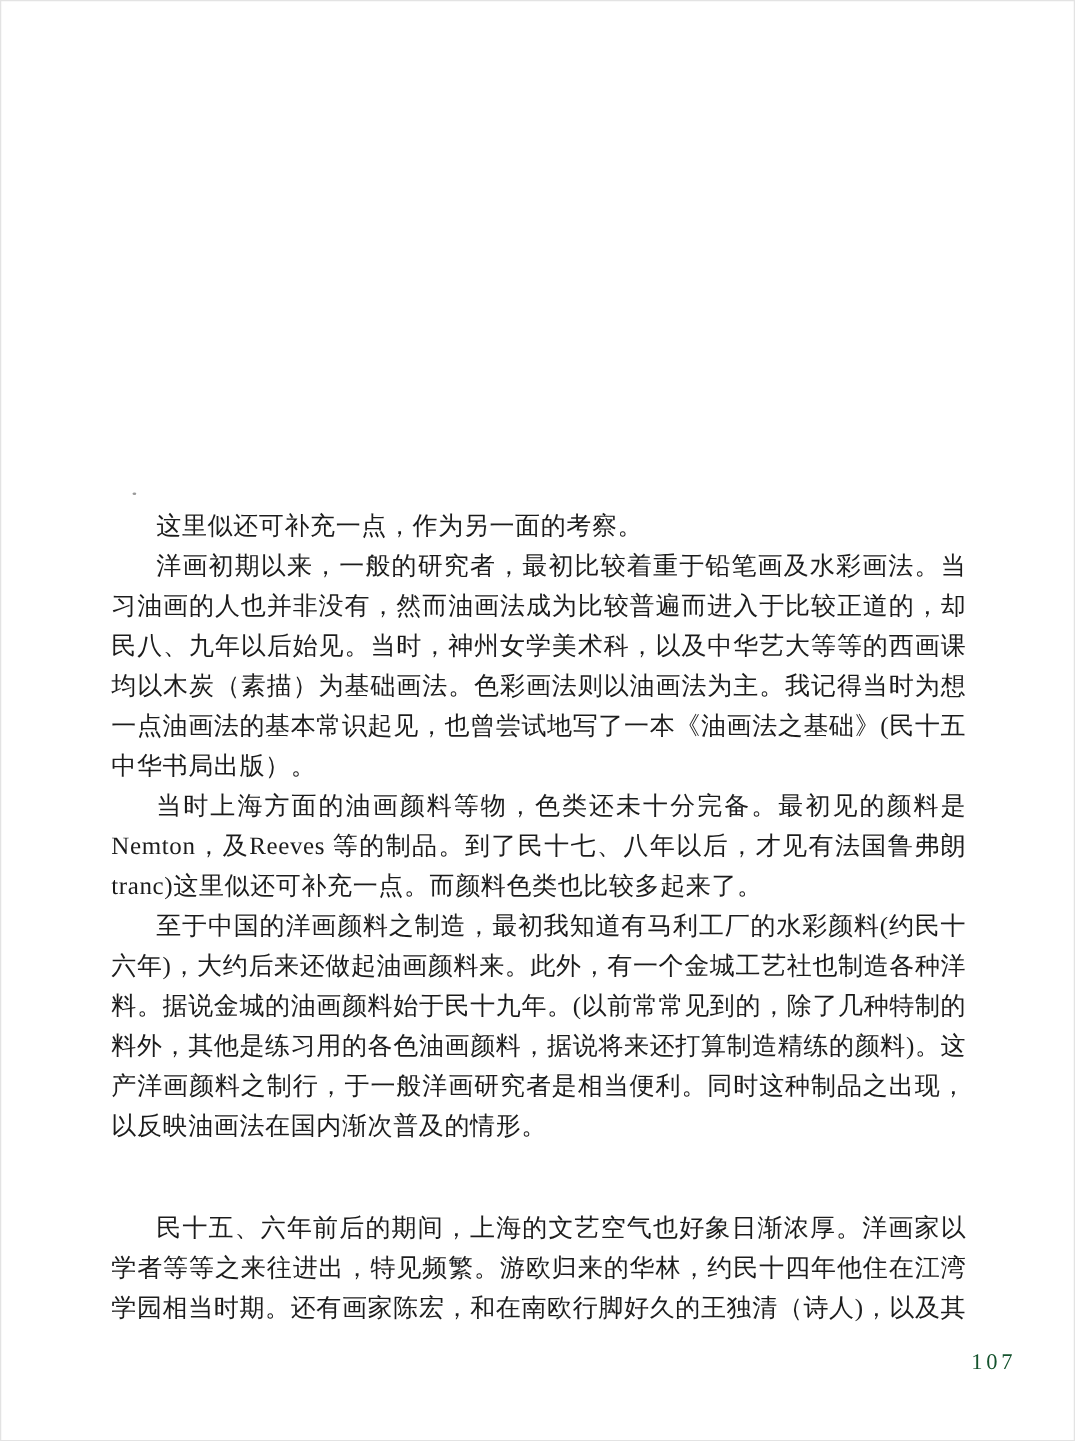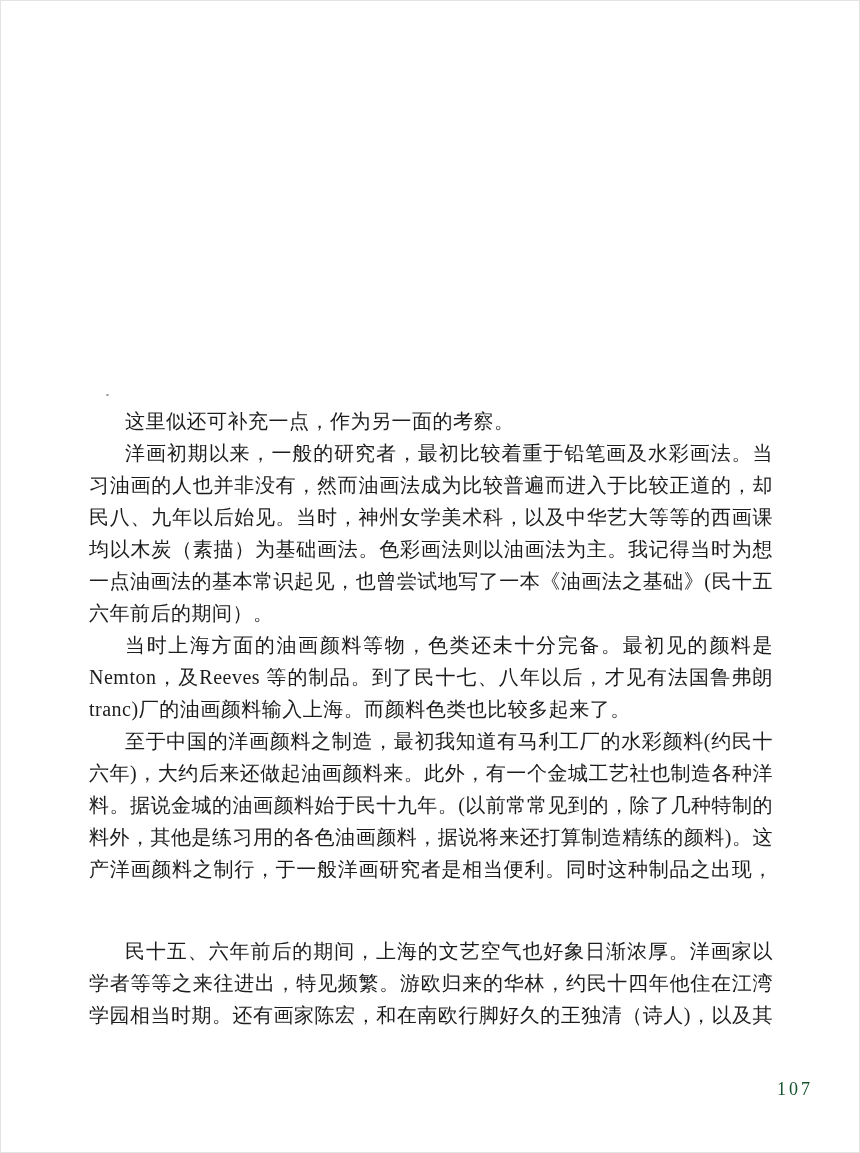--- a/index.html
+++ b/index.html
@@ -68,29 +68,30 @@
 
   <span class="ink-speck"></span>
 
   <div class="text-block">
     <div class="line first last">这里似还可补充一点，作为另一面的考察。</div>
     <div class="line first">洋画初期以来，一般的研究者，最初比较着重于铅笔画及水彩画法。当然，</div>
     <div class="line">习油画的人也并非没有，然而油画法成为比较普遍而进入于比较正道的，却是从</div>
     <div class="line">民八、九年以后始见。当时，神州女学美术科，以及中华艺大等等的西画课程，</div>
     <div class="line">均以木炭（素描）为基础画法。色彩画法则以油画法为主。我记得当时为想普及</div>
     <div class="line">一点油画法的基本常识起见，也曾尝试地写了一本《油画法之基础》(民十五年由</div>
-    <div class="line last">六年前后的期间）。</div>
+    <div class="line last">中华书局出版）。</div>
     <div class="line first">当时上海方面的油画颜料等物，色类还未十分完备。最初见的颜料是Winsor</div>
     <div class="line">Nemton，及Reeves 等的制品。到了民十七、八年以后，才见有法国鲁弗朗（Le-</div>
-    <div class="line last">tranc)厂的油画颜料输入上海。而颜料色类也比较多起来了。</div>
+    <div class="line last">tranc)这里似还可补充一点。而颜料色类也比较多起来了。</div>
     <div class="line first">至于中国的洋画颜料之制造，最初我知道有马利工厂的水彩颜料(约民十五、</div>
     <div class="line">六年)，大约后来还做起油画颜料来。此外，有一个金城工艺社也制造各种洋画颜</div>
     <div class="line">料。据说金城的油画颜料始于民十九年。(以前常常见到的，除了几种特制的白颜</div>
     <div class="line">料外，其他是练习用的各色油画颜料，据说将来还打算制造精练的颜料)。这种国</div>
     <div class="line">产洋画颜料之制行，于一般洋画研究者是相当便利。同时这种制品之出现，也足</div>
+    <div class="line last">以反映油画法在国内渐次普及的情形。</div>
     <div class="line first gap-before">民十五、六年前后的期间，上海的文艺空气也好象日渐浓厚。洋画家以及文</div>
     <div class="line">学者等等之来往进出，特见频繁。游欧归来的华林，约民十四年他住在江湾立达</div>
     <div class="line">学园相当时期。还有画家陈宏，和在南欧行脚好久的王独清（诗人)，以及其他如</div>
   </div>
 
   <div class="page-number">107</div>
 
 </div>
 
 </body></html>

